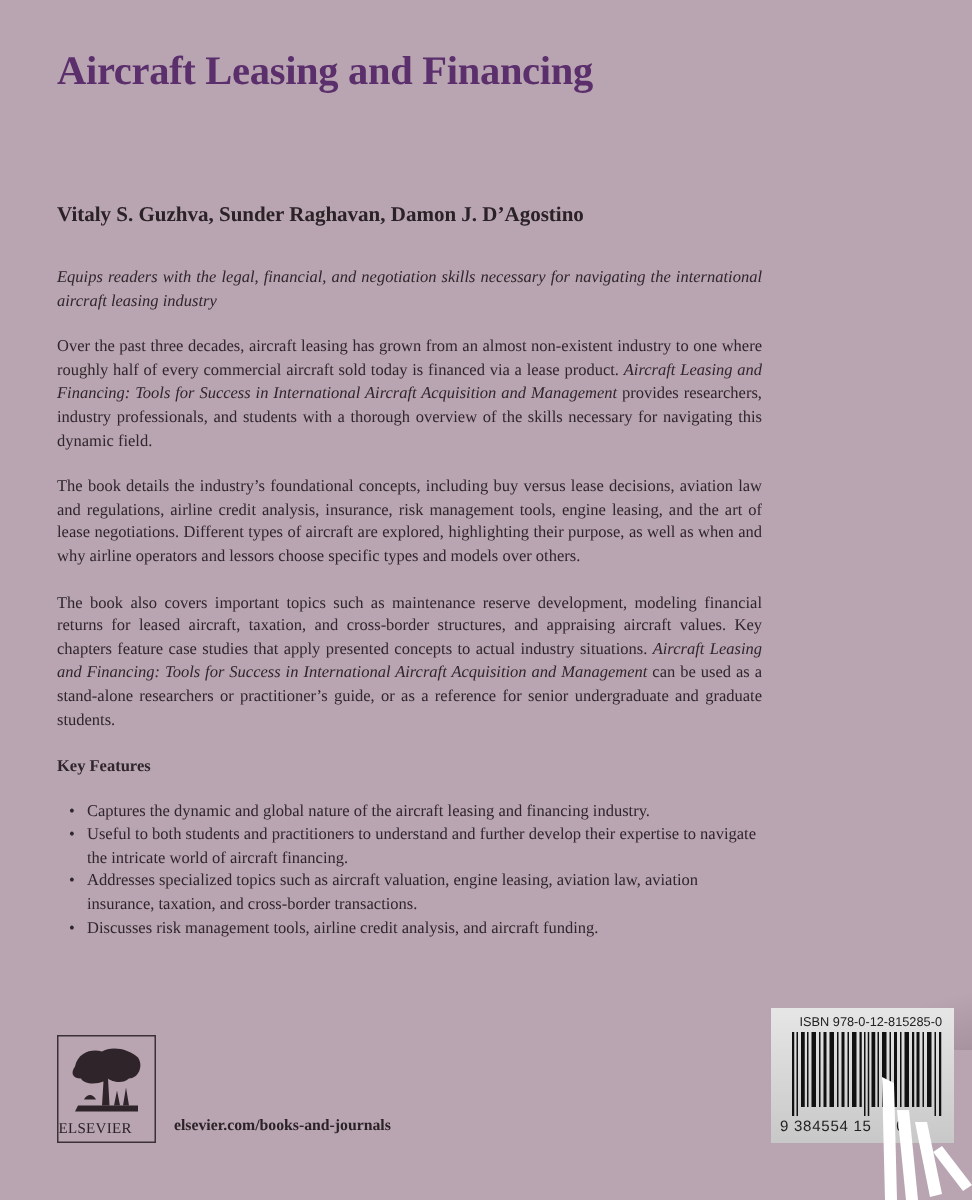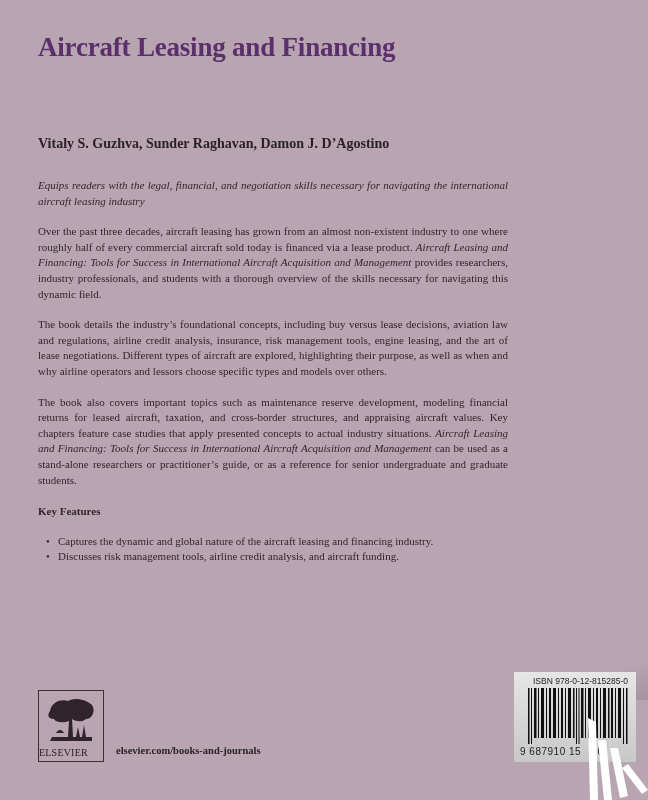--- a/index.html
+++ b/index.html
@@ -38,20 +38,22 @@
   <div class="authors">Vitaly S. Guzhva, Sunder Raghavan, Damon J. D’Agostino</div>
 
   <div class="body">
     <p class="tagline">Equips readers with the legal, financial, and negotiation skills necessary for navigating the international aircraft leasing industry</p>
     <p><span>Over the past three decades, aircraft leasing has grown from an almost non-existent industry to one where roughly half of every commercial aircraft sold today is financed via a lease product. </span><i>Aircraft Leasing and Financing: Tools for Success in International Aircraft Acquisition and Management</i><span> provides researchers, industry professionals, and students with a thorough overview of the skills necessary for navigating this dynamic field.</span></p>
     <p>The book details the industry’s foundational concepts, including buy versus lease decisions, aviation law and regulations, airline credit analysis, insurance, risk management tools, engine leasing, and the art of lease negotiations. Different types of aircraft are explored, highlighting their purpose, as well as when and why airline operators and lessors choose specific types and models over others.</p>
     <p><span>The book also covers important topics such as maintenance reserve development, modeling financial returns for leased aircraft, taxation, and cross-border structures, and appraising aircraft values. Key chapters feature case studies that apply presented concepts to actual industry situations. </span><i>Aircraft Leasing and Financing: Tools for Success in International Aircraft Acquisition and Management</i><span>  can be used as a stand-alone researchers or practitioner’s guide, or as a reference for senior undergraduate and graduate students.</span></p>
     <div class="kf-title">Key Features</div>
     <ul class="kf">
       <li>Captures the dynamic and global nature of the aircraft leasing and financing industry.</li>
+      <li>Useful to both students and practitioners to understand and further develop their expertise to navigate the intricate world of aircraft financing.</li>
+      <li>Addresses specialized topics such as aircraft valuation, engine leasing, aviation law, aviation insurance, taxation, and cross-border transactions.</li>
       <li>Discusses risk management tools, airline credit analysis, and aircraft funding.</li>
     </ul>
   </div>
 
   <div class="logo">
     <svg class="tree" viewBox="0 0 50 48">
       <path d="M4 14 C6 4,16 2,22 4 C28 0,40 2,46 8 C50 14,46 22,40 22 C36 26,28 24,26 22 L27 40 L22 40 L23 24 C18 26,10 26,8 22 C2 22,1 18,4 14 Z" fill="#2e2429"></path>
       <path d="M6 40 L46 40 L46 44 L4 44 Z" fill="#2e2429"></path>
       <path d="M10 36 C12 32,16 32,18 36 Z M32 30 L34 40 L30 40 Z M38 28 L40 40 L36 40 Z" fill="#2e2429"></path>
     </svg>
@@ -86,21 +88,21 @@
         <rect x="72" y="0" width="1" height="50"></rect>
           <rect x="75" y="0" width="3" height="50"></rect>
         <rect x="80" y="0" width="1.5" height="50"></rect>
           <rect x="83" y="0" width="2" height="50"></rect>
         <rect x="87" y="0" width="1" height="50"></rect>
           <rect x="90" y="0" width="3" height="50"></rect>
         <rect x="95" y="0" width="1" height="56"></rect>
           <rect x="98" y="0" width="1.5" height="56"></rect>
       </g>
     </svg>
-    <div class="digits"><span>9 687910 15</span>&nbsp;&nbsp;&nbsp;&nbsp;&nbsp;<span>0</span></div>
+    <div class="digits"><span>9 384554 15</span>&nbsp;&nbsp;&nbsp;&nbsp;&nbsp;<span>0</span></div>
   </div>
 
   <svg class="overlay" viewBox="0 0 70 82">
     <g fill="#ffffff">
       <polygon points="2,0 10,4 12,82 4,82"></polygon>
       <polygon points="12,22 20,22 26,82 18,82"></polygon>
       <polygon points="24,30 32,30 42,78 34,80"></polygon>
       <polygon points="36,50 42,46 62,72 56,76"></polygon>
     </g>
   </svg>

